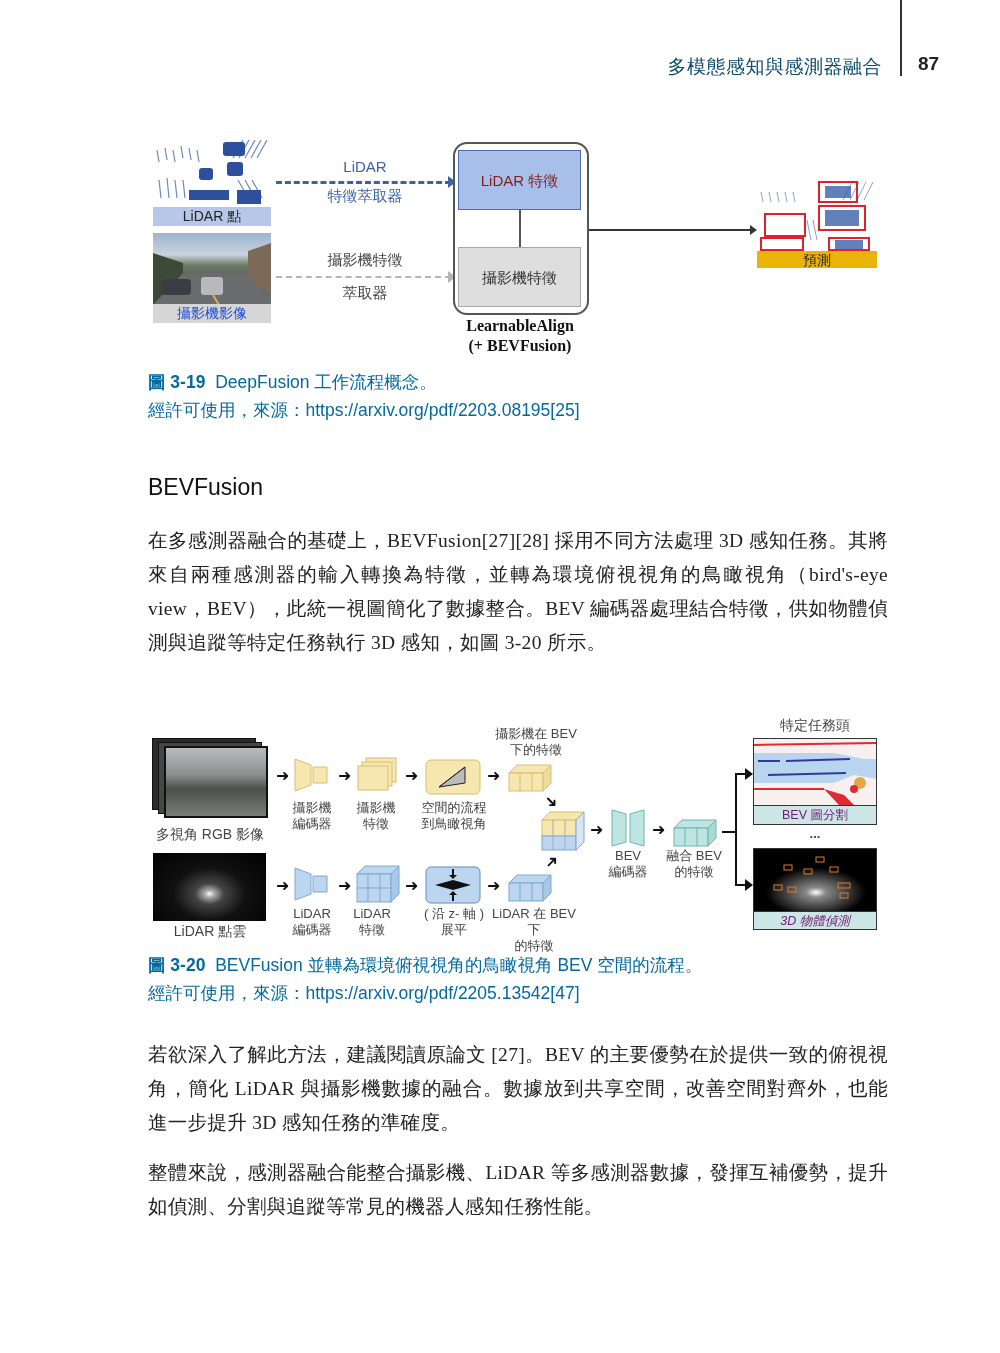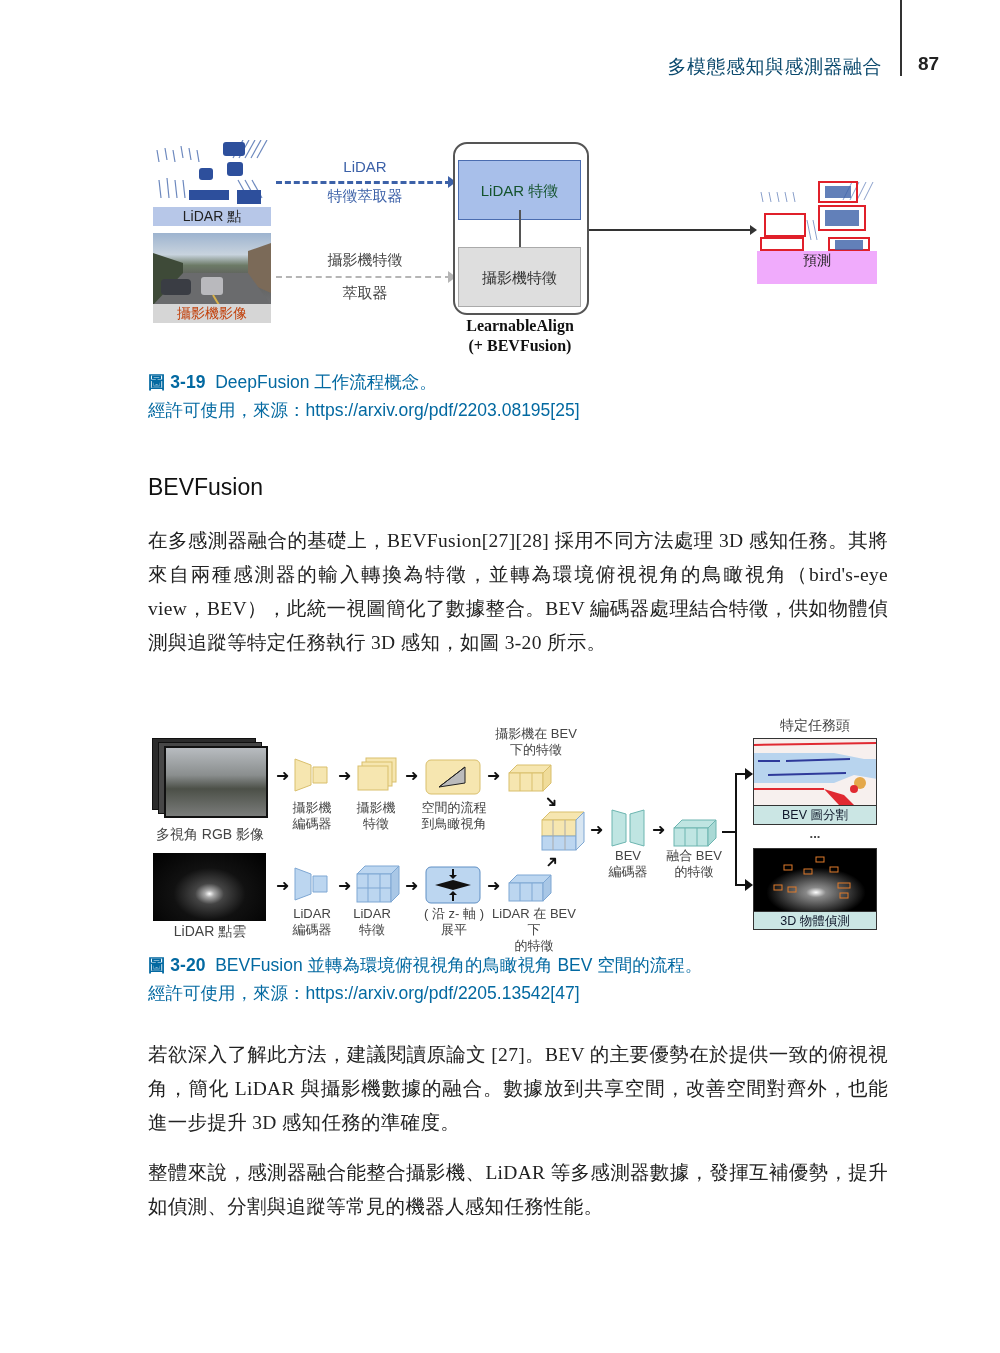--- a/index.html
+++ b/index.html
@@ -13,61 +13,61 @@
 
   
   .abs { position: absolute; }
   .serif { font-family: "Liberation Serif", "DejaVu Serif", serif; }
 
   
   .lidar-img { left: 153px; top: 140px; width: 118px; height: 68px; background: #fff; overflow: hidden; }
   .lidar-caption { left: 153px; top: 207px; width: 118px; height: 19px; background: #b7c7e8; font-size: 14px; text-align: center; line-height: 19px; color: #222; }
   .cam-img { left: 153px; top: 233px; width: 118px; height: 72px; overflow: hidden;
     background: linear-gradient(180deg, #9db3cf 0%, #c8d3de 30%, #6c7a66 45%, #5e5f5c 60%, #6f7073 100%); }
-  .cam-caption { left: 153px; top: 304px; width: 118px; height: 19px; background: #d6d6d6; font-size: 14px; text-align: center; line-height: 19px; color: #c2410c; }
+  .cam-caption { left: 153px; top: 304px; width: 118px; height: 19px; background: #d6d6d6; font-size: 14px; text-align: center; line-height: 19px; color: #1d4ed8; }
 
   .lbl-blue { color: #3c61a8; font-size: 15px; text-align: center; }
   .lbl-gray { color: #444; font-size: 15px; text-align: center; }
 
   .dash-blue { left: 276px; top: 181px; width: 175px; height: 0; border-top: 3px dashed #3c61a8; }
   .dash-gray { left: 276px; top: 276px; width: 175px; height: 0; border-top: 2px dashed #b5b5b5; }
   .arrowhead-blue { left: 448px; top: 176px; width: 0; height: 0; border-left: 8px solid #3c61a8; border-top: 6px solid transparent; border-bottom: 6px solid transparent; }
   .arrowhead-gray { left: 448px; top: 271px; width: 0; height: 0; border-left: 8px solid #b5b5b5; border-top: 6px solid transparent; border-bottom: 6px solid transparent; }
 
   .align-box { left: 453px; top: 142px; width: 136px; height: 173px; border: 2px solid #555; border-radius: 14px; background: #fff; }
-  .lidar-feat { left: 458px; top: 150px; width: 123px; height: 60px; background: #a8bfea; border: 1px solid #4a6cb0; color: #14532d; font-size: 15px; text-align: center; line-height: 60px; margin-top: 10px; }
+  .lidar-feat { left: 458px; top: 150px; width: 123px; height: 60px; background: #a8bfea; border: 1px solid #4a6cb0; color: #7f1d1d; font-size: 15px; text-align: center; line-height: 60px; }
   .cam-feat { left: 458px; top: 247px; width: 123px; height: 60px; background: #dedede; border: 1px solid #aaa; color: #333; font-size: 15px; text-align: center; line-height: 60px; }
   .vline-up { left: 519px; top: 210px; width: 1.5px; height: 37px; background: #555; }
   .align-label { left: 440px; top: 316px; width: 160px; text-align: center; font-size: 16px; font-weight: bold; line-height: 20px; color: #111; }
   .hline-out { left: 589px; top: 229px; width: 164px; height: 1.5px; background: #333; }
   .arrowhead-black { left: 750px; top: 225px; width: 0; height: 0; border-left: 7px solid #333; border-top: 5px solid transparent; border-bottom: 5px solid transparent; }
 
   .pred-img { left: 757px; top: 178px; width: 120px; height: 74px; background: #fff; overflow: hidden; }
-  .pred-caption { left: 757px; top: 251px; width: 120px; height: 33px; background: #f0abfc; font-size: 14px; text-align: center; line-height: 19px; color: #222; }
+  .pred-caption { left: 757px; top: 251px; width: 120px; height: 17px; background: #eab308; font-size: 14px; text-align: center; line-height: 19px; color: #222; }
 
   .fig-caption { left: 148px; font-size: 17.5px; color: #0369a1; white-space: nowrap; }
   .fig-caption b { font-weight: bold; }
 
   .section-title { left: 148px; top: 474px; font-size: 23px; color: #111; }
 
   .para { left: 148px; width: 740px; font-size: 19.5px; line-height: 34px; color: #222; text-align: justify; letter-spacing: 0.3px; }
 
   
   .rgb-stack { left: 152px; top: 738px; width: 118px; height: 80px; }
   .rgb-stack .l1 { position: absolute; left: 0; top: 0; width: 104px; height: 72px; background: #2b2b2b; border: 1px solid #111; }
   .rgb-stack .l2 { position: absolute; left: 6px; top: 4px; width: 104px; height: 72px; background: #474747; border: 1px solid #111; }
   .rgb-stack .l3 { position: absolute; left: 12px; top: 8px; width: 104px; height: 72px; border: 2px solid #111;
      background: linear-gradient(180deg, #b8bcc0 0%, #8a8e8e 40%, #4c5048 60%, #7a7c7a 100%); }
   .small-lbl { font-size: 13px; color: #444; text-align: center; line-height: 16px; }
   .lidar-pc { left: 153px; top: 853px; width: 113px; height: 68px; background: radial-gradient(ellipse at 50% 60%, #fff 0%, #aaa 6%, #444 18%, #111 45%, #000 100%); }
 
   .arrow-sm { font-size: 16px; color: #111; font-weight: bold; }
 
   .task-head { left: 753px; top: 738px; width: 124px; height: 87px; border: 1.5px solid #333; background: #f7f0ee; overflow: hidden; }
-  .task-cap { background: #cbe6e4; font-size: 12.5px; text-align: center; color: #0f172a; border-top: 1px solid #333; }
+  .task-cap { background: #cbe6e4; font-size: 12.5px; text-align: center; color: #701a75; border-top: 1px solid #333; }
   .det-head { left: 753px; top: 848px; width: 124px; height: 82px; border: 1.5px solid #333; background: #000; overflow: hidden; }
 </style>
 </head>
 <body>
 
 <div class="vrule"></div>
 <div class="running-head">多模態感知與感測器融合</div>
 <div class="page-num">87</div>
 
 <div>
@@ -320,21 +320,21 @@
         <rect x="62" y="8" width="8" height="5"></rect>
           <rect x="30" y="16" width="8" height="5"></rect>
           <rect x="50" y="20" width="8" height="5"></rect>
         <rect x="76" y="18" width="8" height="5"></rect>
           <rect x="20" y="36" width="8" height="5"></rect>
           <rect x="34" y="38" width="8" height="5"></rect>
         <rect x="84" y="34" width="12" height="5"></rect>
           <rect x="86" y="44" width="8" height="5"></rect>
       </g>
     </svg>
-    <div class="task-cap" style="height:19px; line-height:19px;">3D 物體偵測</div>
+    <div class="task-cap" style="height:19px; line-height:19px;font-style:italic;">3D 物體偵測</div>
   </div>
 
   <div class="abs lidar-pc"></div>
   <div class="abs small-lbl" style="left:148px; top:923px; width:124px; font-size:14px;">LiDAR 點雲</div>
 
   <div class="abs arrow-sm" style="left:276px; top:876px;">➜</div>
   <div class="abs" style="left:293px; top:866px;">
     <svg width="40" height="36" viewBox="0 0 40 36">
       <polygon points="2,2 18,8 18,28 2,34" fill="#bcd6f0" stroke="#7ea7d3"></polygon>
       <polygon points="20,10 34,10 34,26 20,26" fill="#bcd6f0" stroke="#7ea7d3"></polygon>

